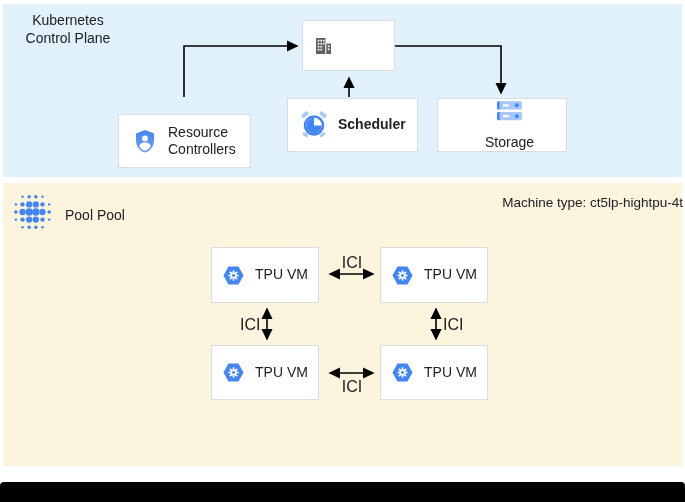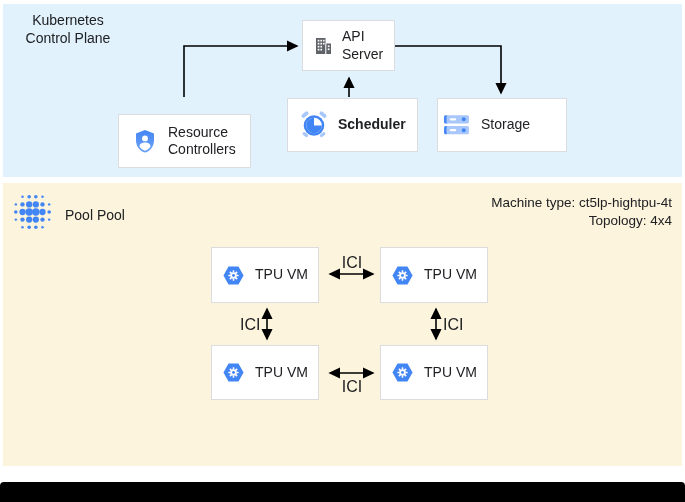--- a/index.html
+++ b/index.html
@@ -10,31 +10,31 @@
   .panel-yellow{top:183px;height:283px;background:#FCF4DC;}
   .bottom-bar{position:absolute;left:0;top:482px;width:685px;height:20px;
               background:#000;border-radius:4px 4px 0 0;}
   .arrows{position:absolute;left:0;top:0;width:685px;height:502px;z-index:5;pointer-events:none;}
   .node{position:absolute;background:#ffffff;border:1px solid #DADCE0;
         display:flex;align-items:center;box-sizing:border-box;z-index:10;}
   .node .lbl{font-size:14px;line-height:1.22;}
   .node-api{left:302px;top:20px;width:93px;height:51px;padding-left:10px;gap:9px;}
   .node-rc{left:118px;top:114px;width:133px;height:54px;padding-left:13px;gap:10px;}
   .node-sched{left:287px;top:98px;width:131px;height:54px;padding-left:11px;gap:9px;font-weight:bold;}
-  .node-storage{left:437px;top:98px;width:130px;height:54px;padding-left:5px;gap:11px;}
+  .node-storage{left:437px;top:98px;width:130px;height:54px;padding-left:15px;gap:11px;flex-direction:column;}
   .node-tpu{width:108px;justify-content:center;gap:10px;}
   .tpu1{left:211px;top:247px;height:56px;}
   .tpu2{left:380px;top:247px;height:56px;}
   .tpu3{left:211px;top:345px;height:55px;}
   .tpu4{left:380px;top:345px;height:55px;}
   .section-title{position:absolute;font-size:14px;line-height:1.25;z-index:4;}
   .cp-title{left:12px;top:12px;width:112px;text-align:center;}
   .np-title{left:65px;top:207px;}
   .np-icon{position:absolute;left:12px;top:192px;z-index:4;}
-  .machine-info{position:absolute;right:13px;top:194px;text-align:right;
+  .machine-info{position:absolute;right:2px;top:194px;text-align:right;
                 font-size:13.5px;line-height:1.3;z-index:4;}
   .ici{position:absolute;font-size:16px;color:#202124;z-index:6;}
   .ici-top{left:341px;top:254px;width:22px;text-align:center;}
   .ici-bottom{left:341px;top:378px;width:22px;text-align:center;}
   .ici-left{left:240px;top:316px;width:20px;text-align:right;}
   .ici-right{left:443px;top:316px;width:20px;text-align:left;}
   svg{display:block;}
 </style>
 </head>
 <body>
@@ -96,21 +96,20 @@
     <circle cx="11" cy="37" r="1.3"></circle>
       <circle cx="18" cy="37" r="1.9"></circle>
       <circle cx="25" cy="37" r="1.9"></circle>
       <circle cx="32" cy="37" r="1.3"></circle>
   </svg>
 </span>
 <div class="section-title np-title">Pool Pool</div>
 
 <div class="machine-info">
   <div>Machine type: ct5lp-hightpu-4t</div>
-  <div>Topology: 4x4</div>
 </div>
 
 <div class="node node-api">
   <span>
     <svg width="20" height="20" viewBox="0 0 20 20">
       <rect x="3" y="2" width="9.5" height="16" fill="#5F6368"></rect>
       <g fill="#fff">
         <rect x="4.7" y="3.8" width="1.7" height="1.7"></rect>
           <rect x="7.4" y="3.8" width="1.7" height="1.7"></rect>
           <rect x="10.1" y="3.8" width="1.5" height="1.7"></rect>
@@ -123,21 +122,20 @@
           <rect x="7.4" y="12.8" width="1.7" height="1.7"></rect>
       </g>
       <rect x="12.5" y="7.5" width="0.8" height="10.5" fill="#fff"></rect>
       <rect x="13.3" y="7.5" width="4.7" height="10.5" fill="#5F6368"></rect>
       <g fill="#fff">
           <rect x="14.8" y="9.4" width="1.7" height="1.7"></rect>
           <rect x="14.8" y="12.4" width="1.7" height="1.7"></rect>
         </g>
     </svg>
   </span>
-  <span class="lbl">API Server</span>
 </div>
 
 <div class="node node-rc">
   <span>
     <svg width="26" height="26" viewBox="0 0 24 24">
       <path d="M12 1.8 L20.3 5 V11.2 C20.3 16.7 16.9 21.2 12 22.7 C7.1 21.2 3.7 16.7 3.7 11.2 V5 Z" fill="url(#shieldGrad)"></path>
       <circle cx="12" cy="9.6" r="2.7" fill="#fff"></circle>
       <path d="M12 13.4 c-2.8 0-5 1.4-5 3.1 v0.9 c1.2 1.7 2.9 3 5 3.7 c2.1-0.7 3.8-2 5-3.7 v-0.9 c0-1.7-2.2-3.1-5-3.1 z" fill="#fff"></path>
     </svg>
   </span>

